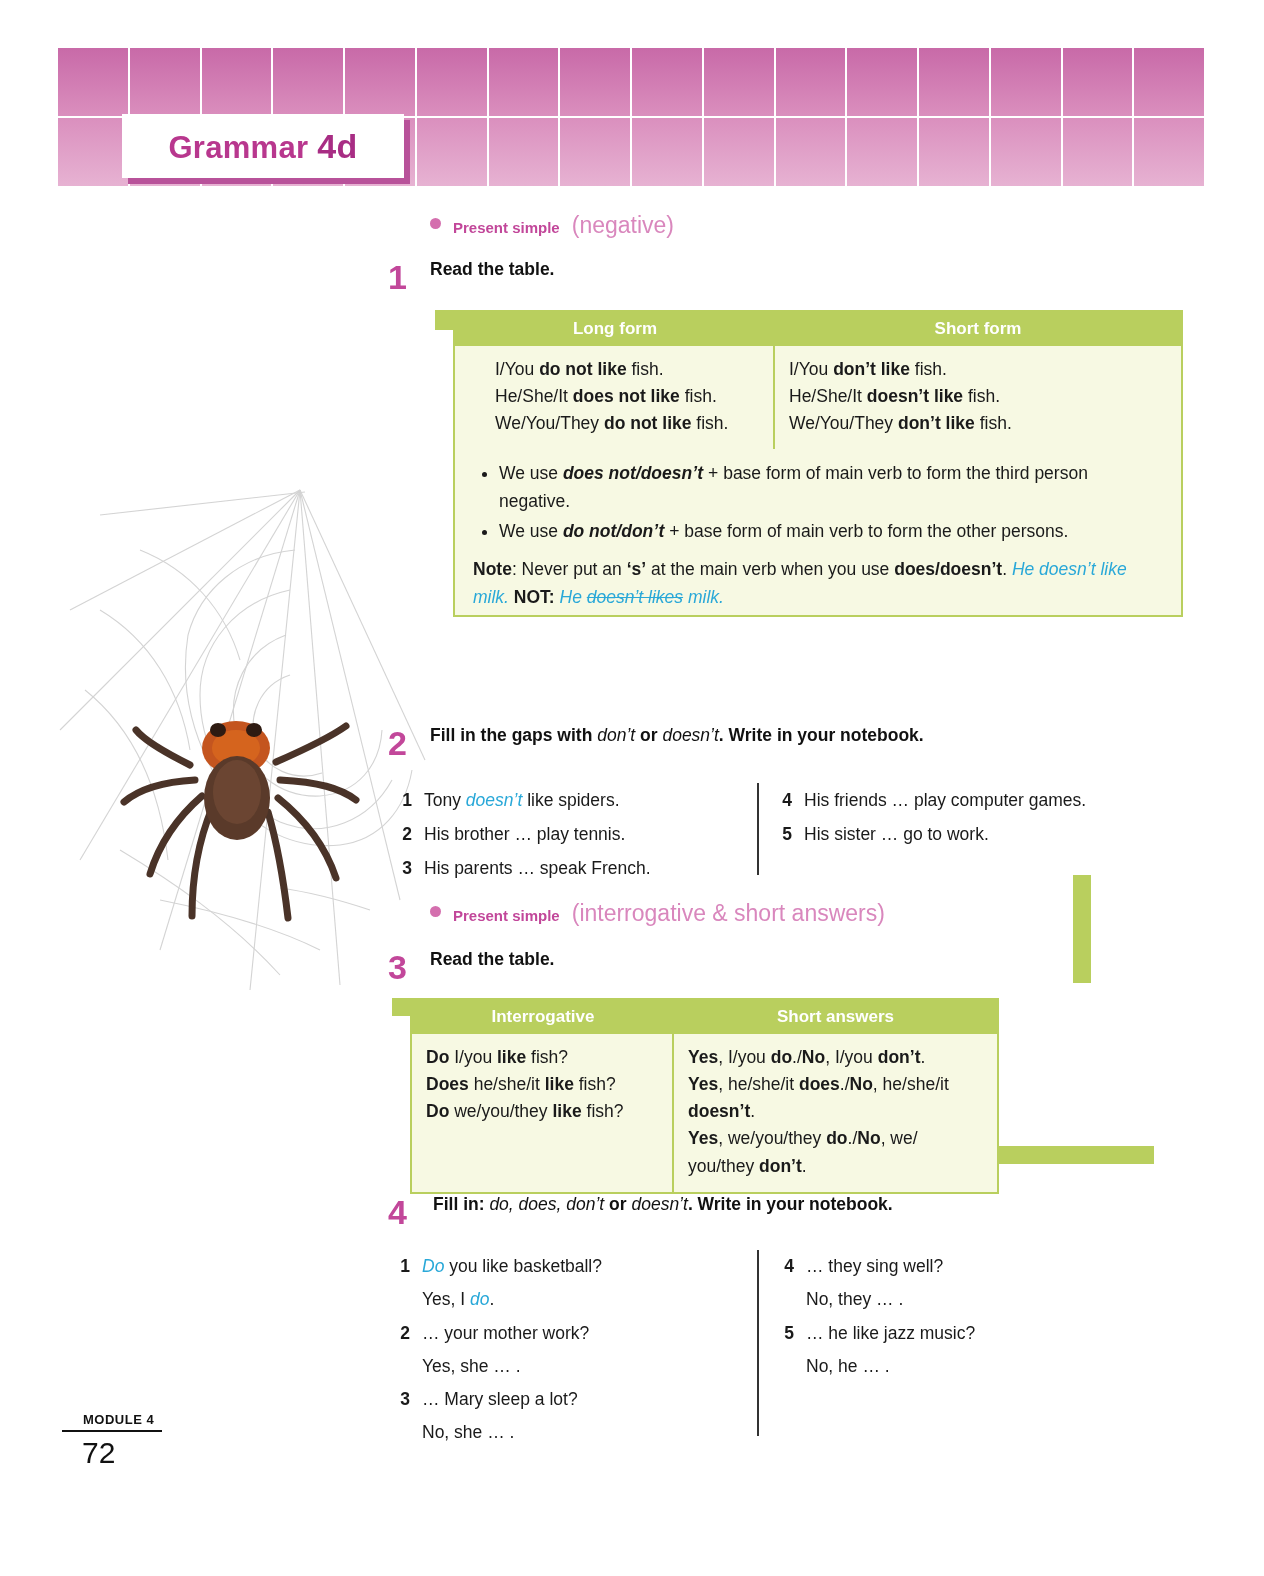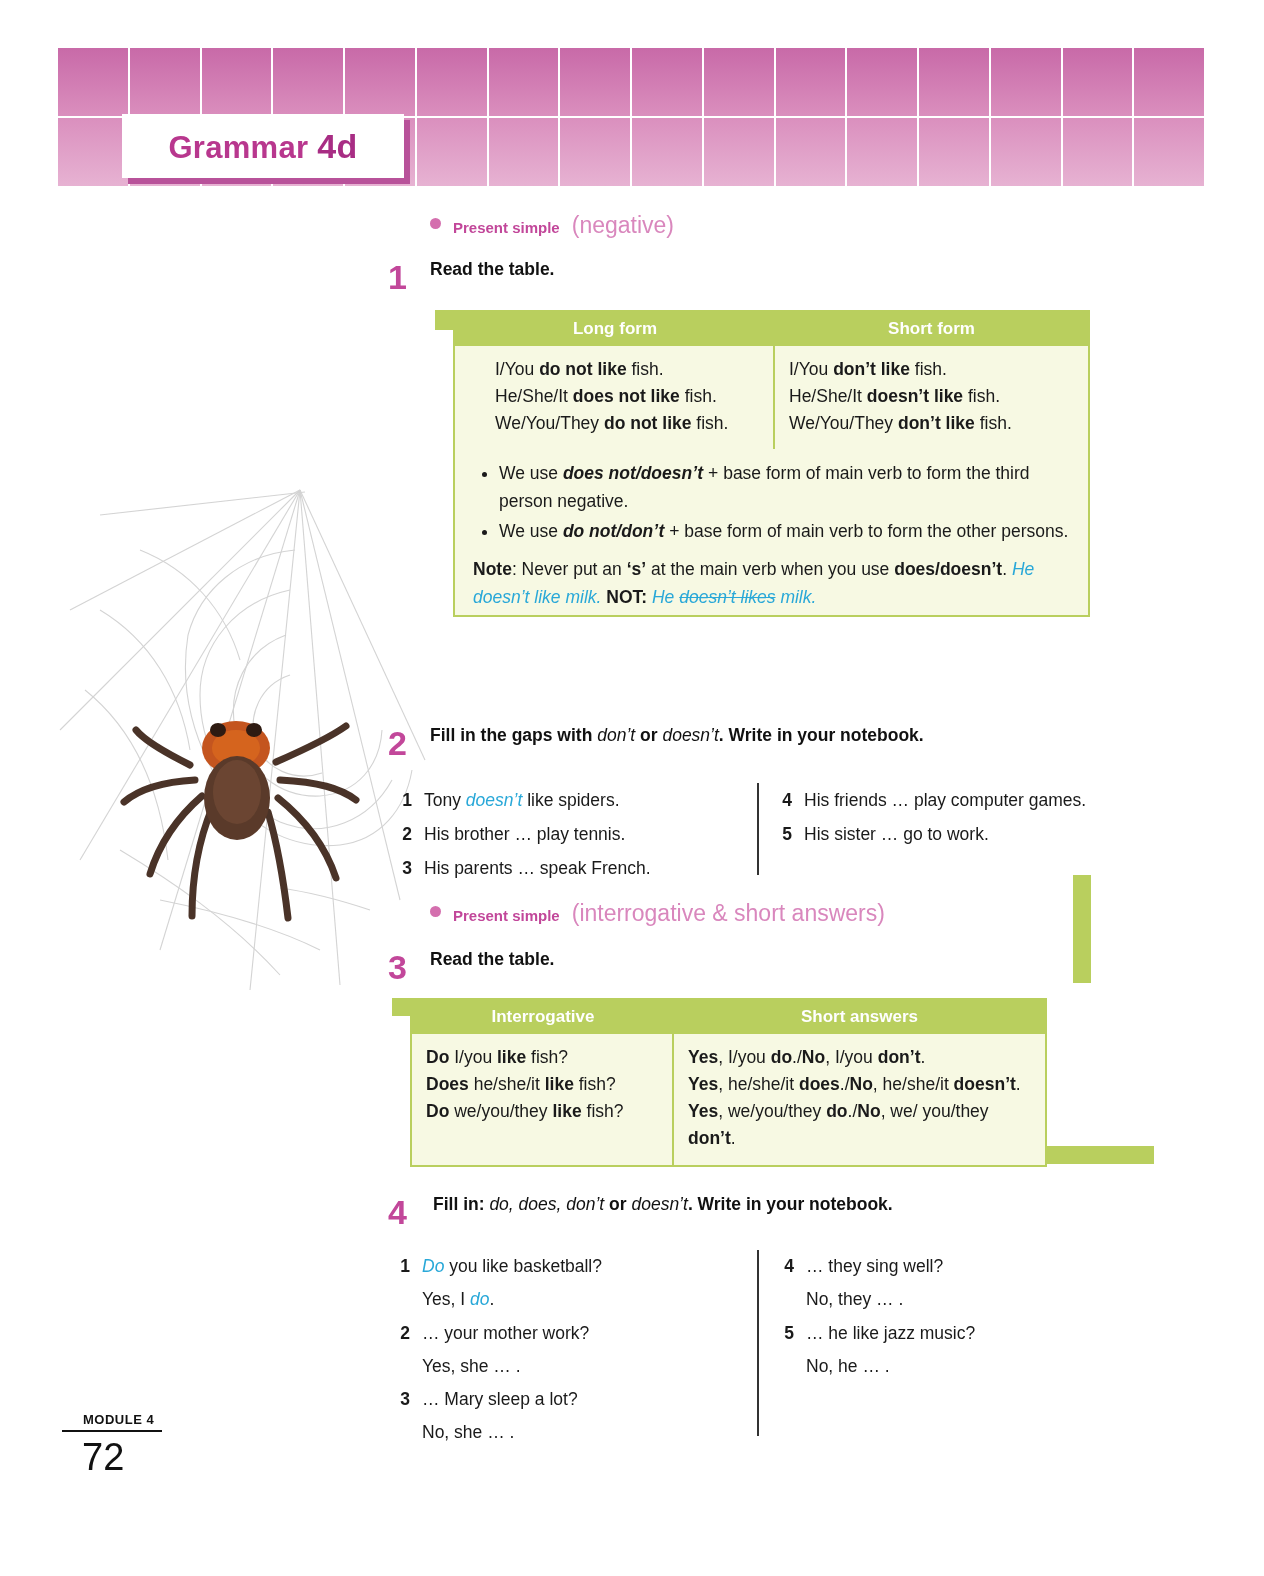--- a/index.html
+++ b/index.html
@@ -125,21 +125,21 @@
   
   .module-label {
     position: absolute;
     font-size: 13px; font-weight: bold; letter-spacing: 0.5px; color: #111;
   }
   .footer-rule {
     position: absolute; height: 2px; background: #111;
   }
   .page-num {
     position: absolute;
-    font-size: 38px; color: #111;
+    font-size: 30px; color: #111;
   }
 </style>
 </head>
 <body>
 
 <div class="header-band">
   <div class="header-grid">
     <div></div>
       <div></div>
       <div></div>
@@ -242,21 +242,21 @@
   <span class="sec-strong">Present simple</span>
   <span class="sec-light">(negative)</span>
 </div>
 
 <div class="task-num" style="left:388px; top:258px;">1</div>
 <div class="task-instr" style="left:430px; top:259px;">Read the table.</div>
 
 <div class="tbl-wrap" style="left:435px; top:310px; width:655px;">
   <div class="tbl-shadow" style="left:0; top:0; width:336px; height:20px;"></div>
   <div class="tbl-shadow" style="left:638px; top:565px; width:18px; height:108px;"></div>
-  <div class="tbl" style="margin-left:18px; width:637px;">
+  <div class="tbl" style="margin-left:18px; width:730px;">
     <div class="tbl-head">
       <div style="flex:0 0 320px;">Long form</div>
       <div style="flex:1;">Short form</div>
     </div>
     <div class="tbl-body">
       <div class="tbl-col left" style="flex:0 0 320px;padding-left:40px;">
         <div><span>I/You </span><b>do not like</b><span> fish.</span></div>
         <div><span>He/She/It </span><b>does not like</b><span> fish.</span></div>
         <div><span>We/You/They </span><b>do not like</b><span> fish.</span></div>
       </div>
@@ -316,21 +316,21 @@
   <span class="sec-strong">Present simple</span>
   <span class="sec-light">(interrogative &amp; short answers)</span>
 </div>
 
 <div class="task-num" style="left:388px; top:948px;">3</div>
 <div class="task-instr" style="left:430px; top:949px;">Read the table.</div>
 
 <div class="tbl-wrap" style="left:392px; top:998px; width:770px;">
   <div class="tbl-shadow" style="left:0; top:0; width:400px; height:18px;"></div>
   <div class="tbl-shadow" style="left:412px; top:148px; width:350px; height:18px;"></div>
-  <div class="tbl" style="margin-left:18px; width:637px;">
+  <div class="tbl" style="margin-left:18px; width:589px;">
     <div class="tbl-head">
       <div style="flex:0 0 262px;">Interrogative</div>
       <div style="flex:1;">Short answers</div>
     </div>
     <div class="tbl-body">
       <div class="tbl-col left" style="flex:0 0 262px;">
         <div><b>Do</b><span> I/you </span><b>like</b><span> fish?</span></div>
         <div><b>Does</b><span> he/she/it </span><b>like</b><span> fish?</span></div>
         <div><b>Do</b><span> we/you/they </span><b>like</b><span> fish?</span></div>
       </div>

